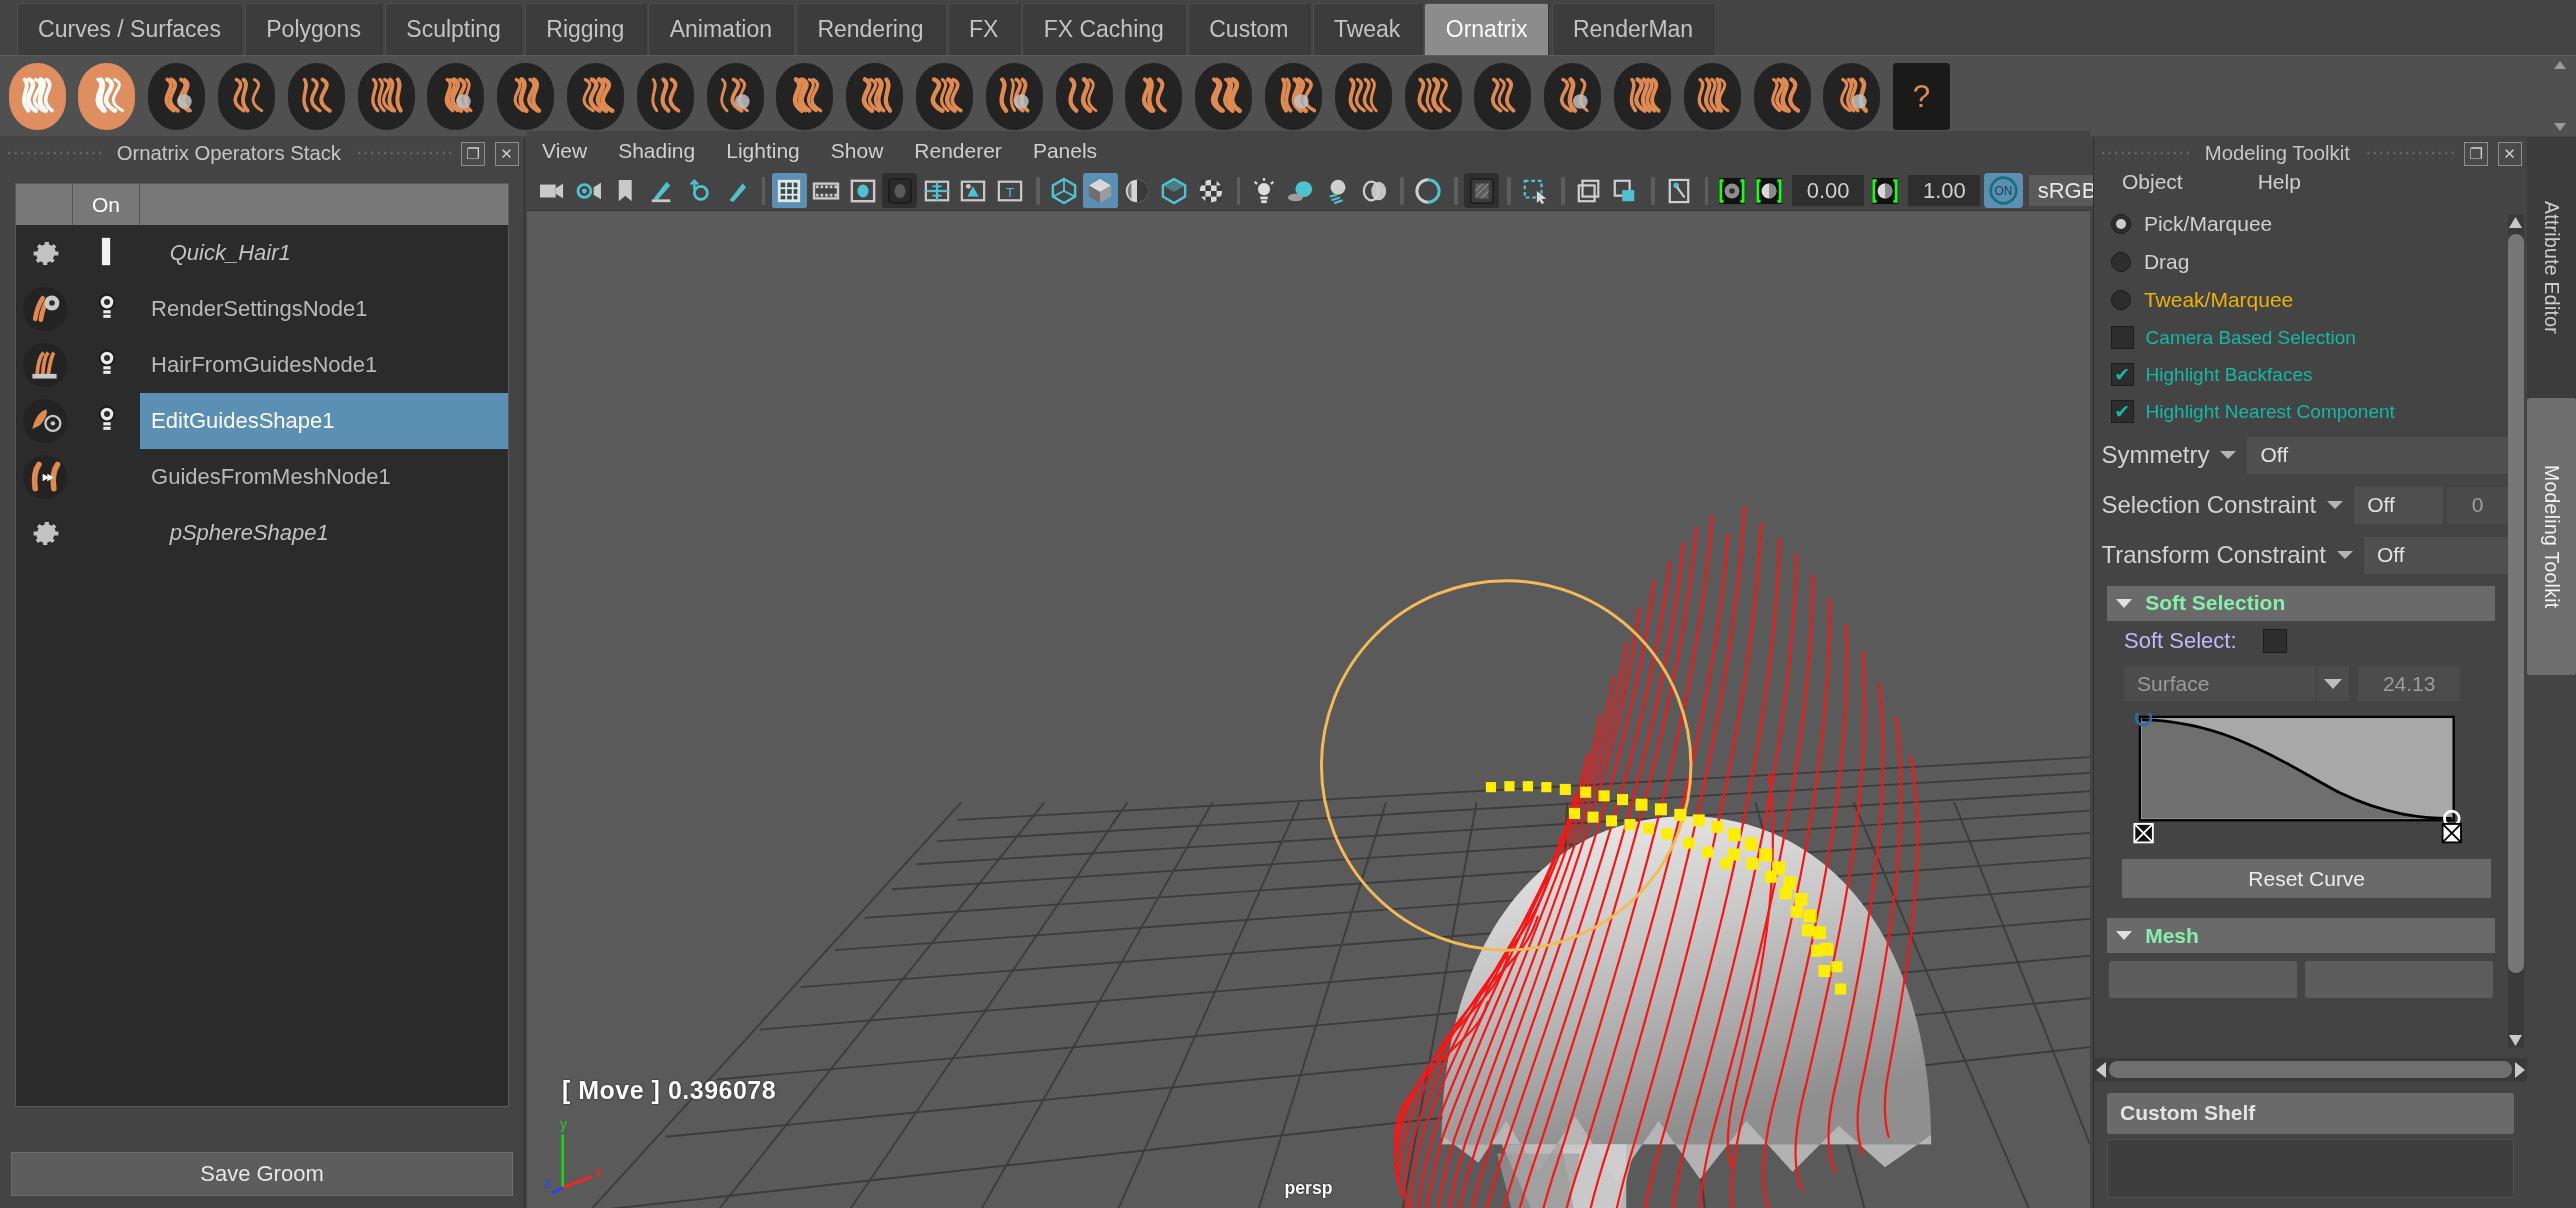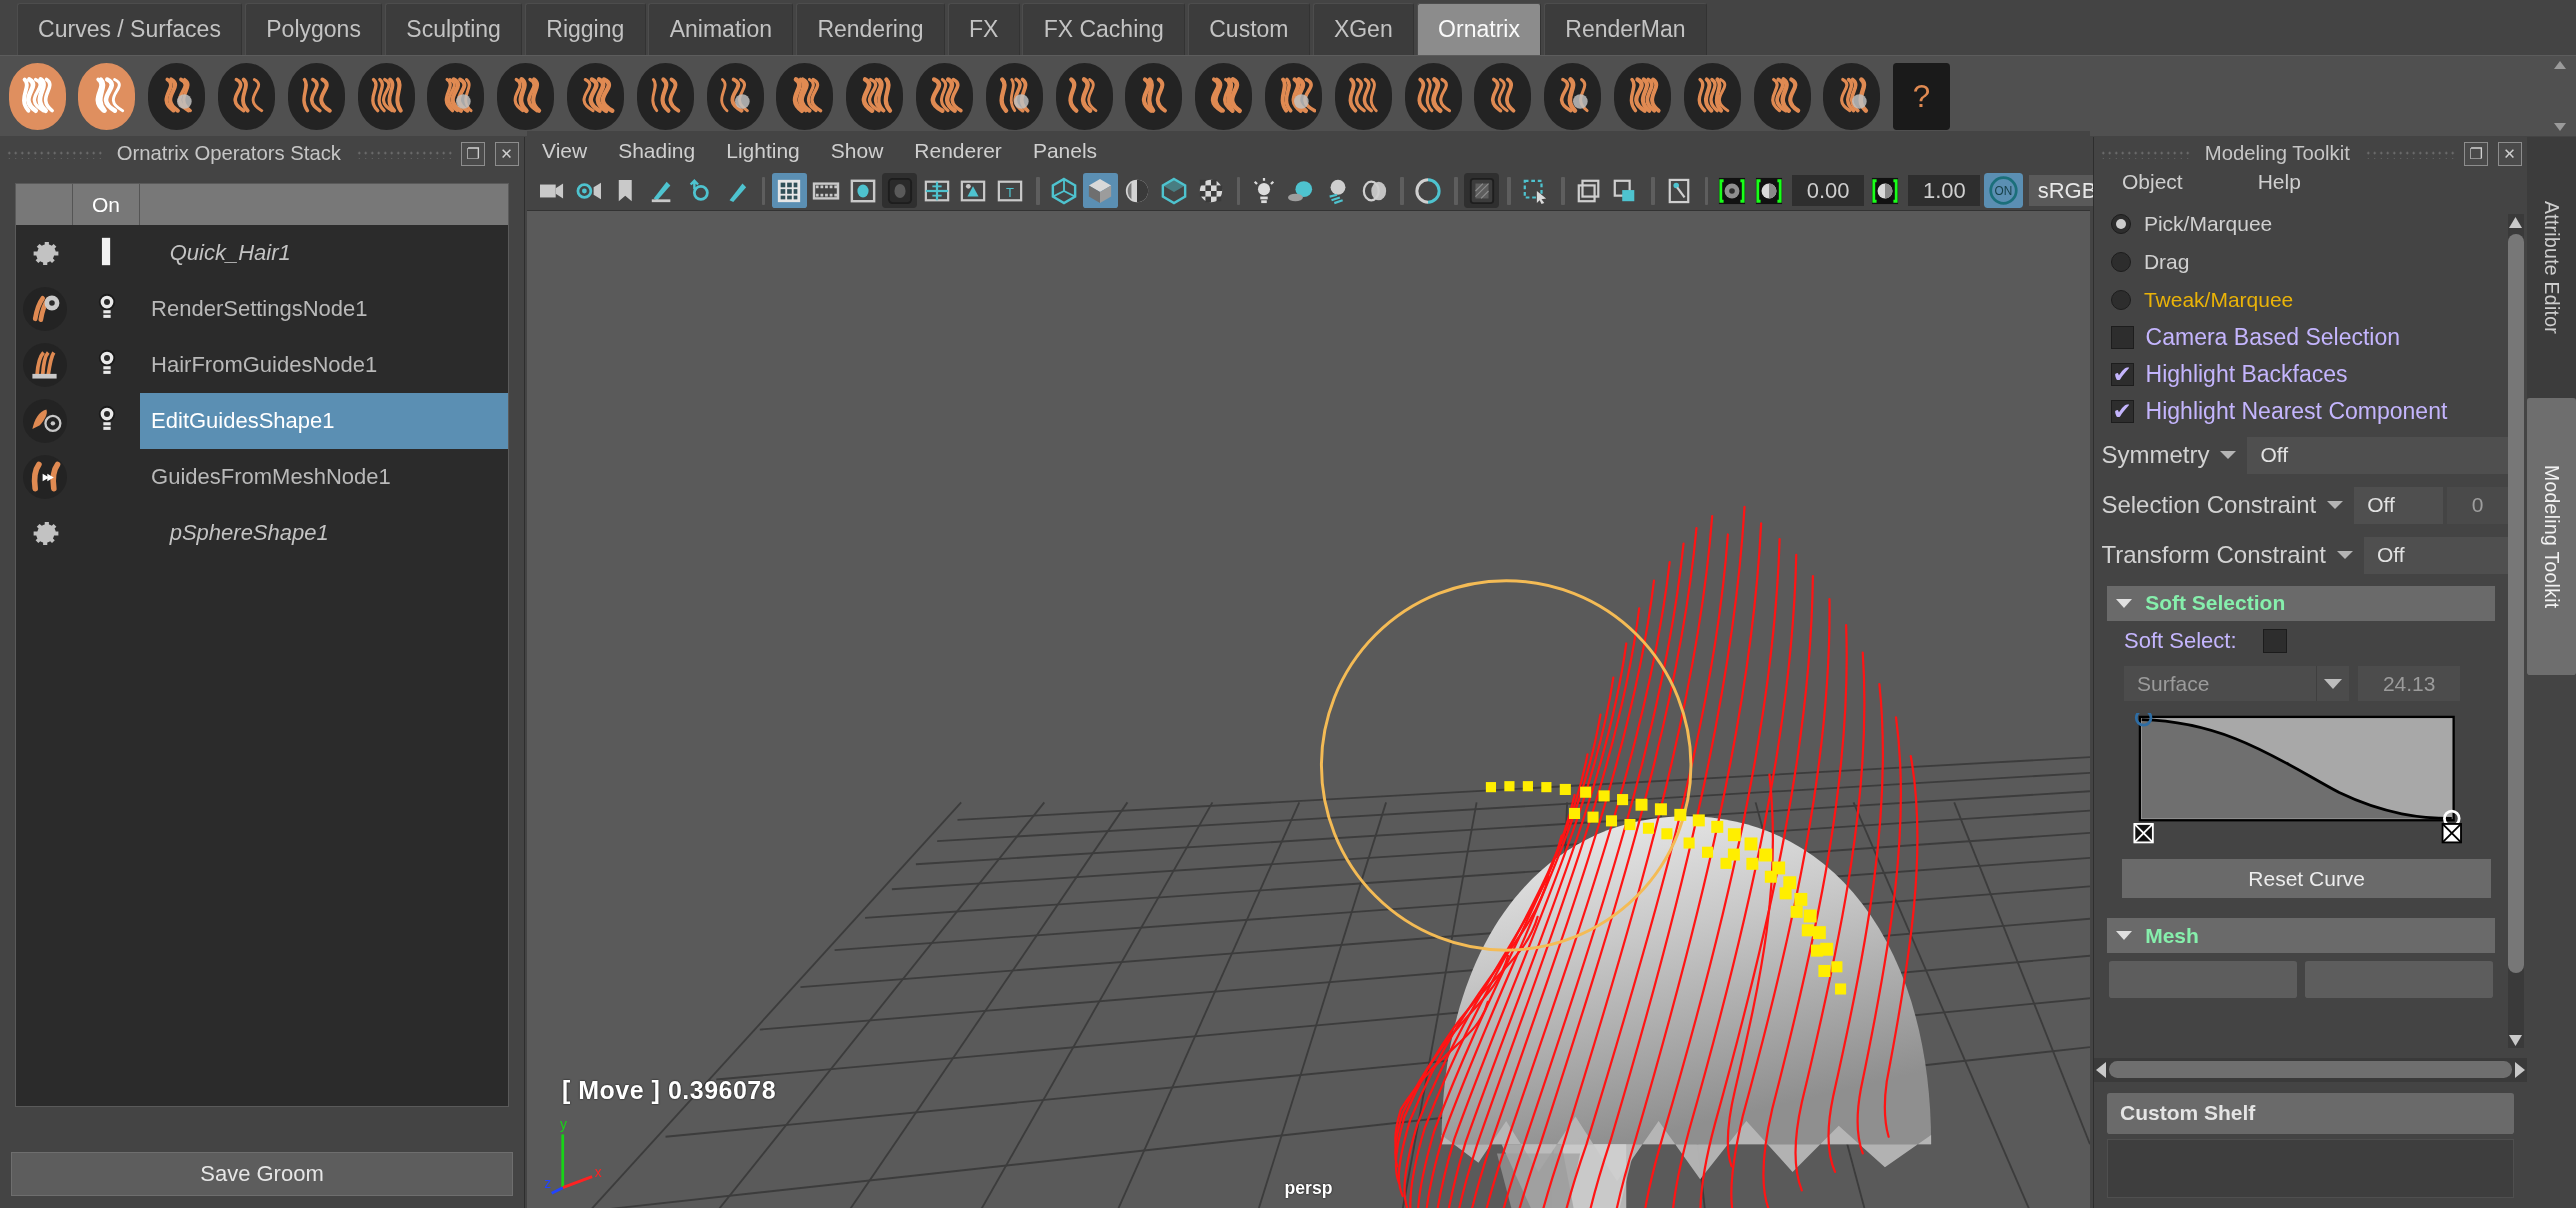--- a/index.html
+++ b/index.html
@@ -155,21 +155,21 @@
     margin-right:13px; display:flex;align-items:center;justify-content:center;flex:0 0 auto;
   }
   .radio.on::after { content:''; width:10.2px;height:10.2px;border-radius:50%;background:#cccccc; }
   .radio-row span { font-size:21px; color:#d0d0d0; }
   .radio-row.disabled span { color:#eab308; }
   .cb-row { display:flex; align-items:center; height:37px; padding-left:16.6px; }
   .cbx {
     width:23px;height:23px;background:#2d2d2d;border:0.9px solid #1d1d1d;margin-right:12px;
     display:flex;align-items:center;justify-content:center;color:#fff;font-size:19.4px;flex:0 0 auto;
   }
-  .cb-row span { font-size:23px; color:#c4b5fd; }
+  .cb-row span { font-size:19px; color:#14b8a6; }
   .fld-row { display:flex; align-items:center; height:50px; padding-left:7.4px; }
   .fld-label { font-size:24px; color:#d2d2d2; white-space:nowrap; }
   .caret { width:0;height:0;border-left:8.3px solid transparent;border-right:8.3px solid transparent;border-top:8.3px solid #b4b4b4;margin:0 11px; flex:0 0 auto;}
   .val-box {
     background:#4f4f4f; color:#e2e2e2; font-size:21px; height:37px;
     display:flex; align-items:center; padding:0 13px; flex:1 1 auto; min-width:0;
   }
   .small-box { background:#4a4a4a;color:#9e9e9e;font-size:21px;height:37px;width:61px;
     display:flex;align-items:center;justify-content:center;margin-left:3.7px;flex:0 0 auto; }
   .section-hdr {
@@ -232,21 +232,21 @@
   <div class="shelf-tabs" id="shelfTabs">
       <div class="shelf-tab">Curves / Surfaces</div>
       <div class="shelf-tab">Polygons</div>
       <div class="shelf-tab">Sculpting</div>
       <div class="shelf-tab">Rigging</div>
       <div class="shelf-tab">Animation</div>
       <div class="shelf-tab">Rendering</div>
       <div class="shelf-tab">FX</div>
       <div class="shelf-tab">FX Caching</div>
       <div class="shelf-tab">Custom</div>
-      <div class="shelf-tab">XGen</div>
+      <div class="shelf-tab">Tweak</div>
       <div class="shelf-tab active">Ornatrix</div>
       <div class="shelf-tab">RenderMan</div>
       <div class="tab-spacer"></div>
     </div>
 
   <div class="shelf-row" id="shelfRow">
       <div class="shelf-ico orange">
         <div class="blob">
           <svg width="44" height="48" viewBox="0 0 48 48">
             <path d="M 10.480045438957475 6 C 18.782205932784635 14, 2.177884945130316 26, 14.631125685871055 40" stroke="#ffffff" stroke-width="4.270611282578876" fill="none" stroke-linecap="round"></path>

